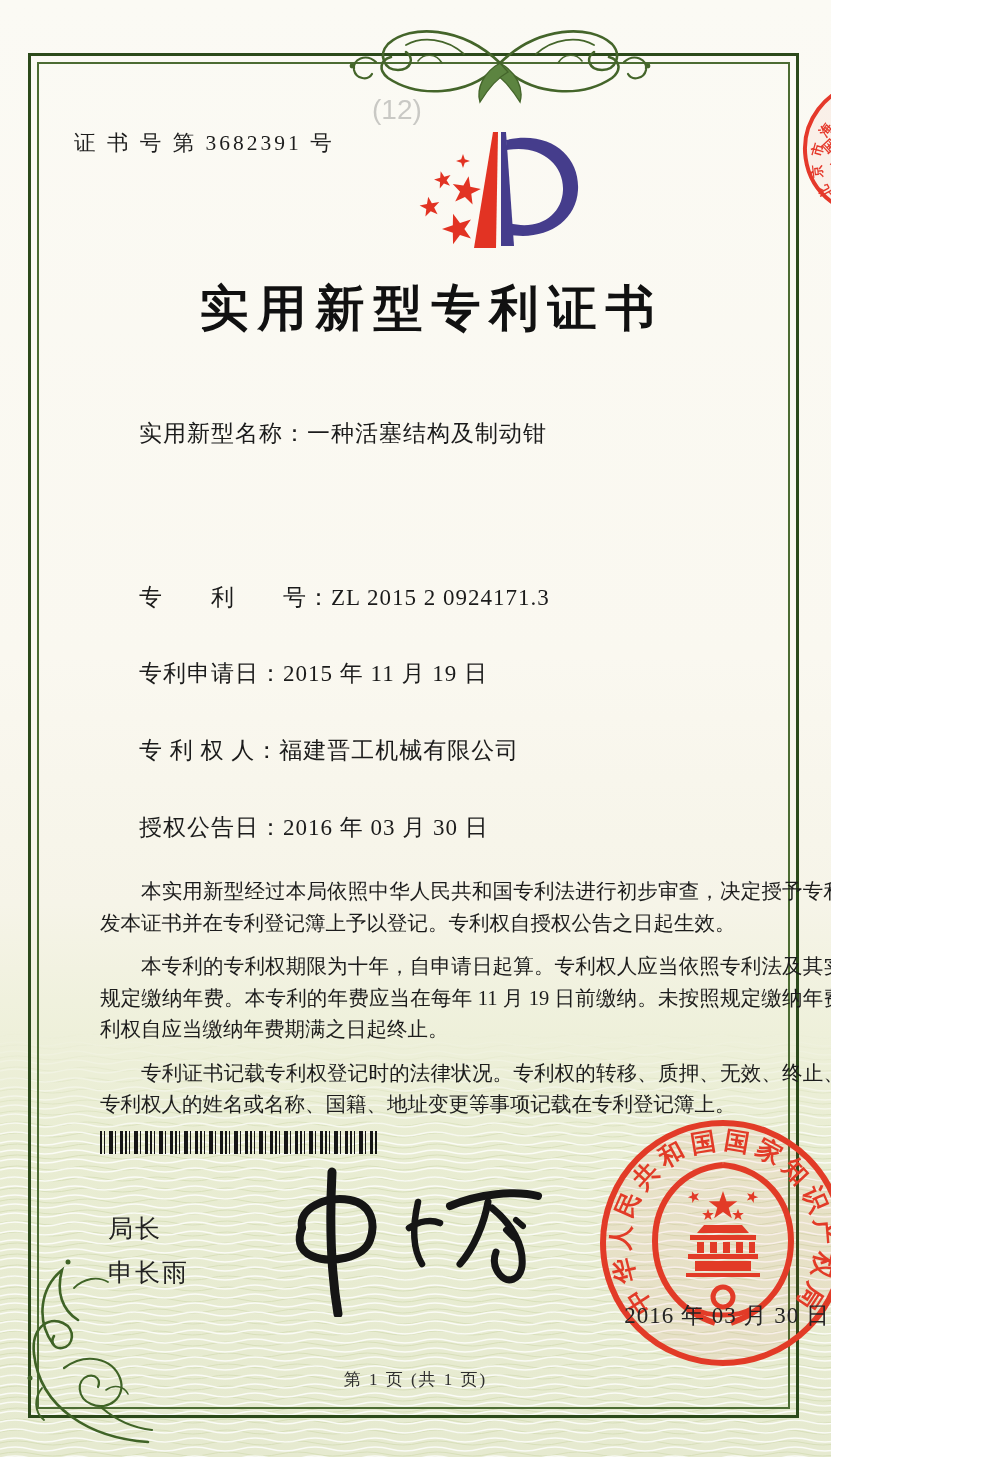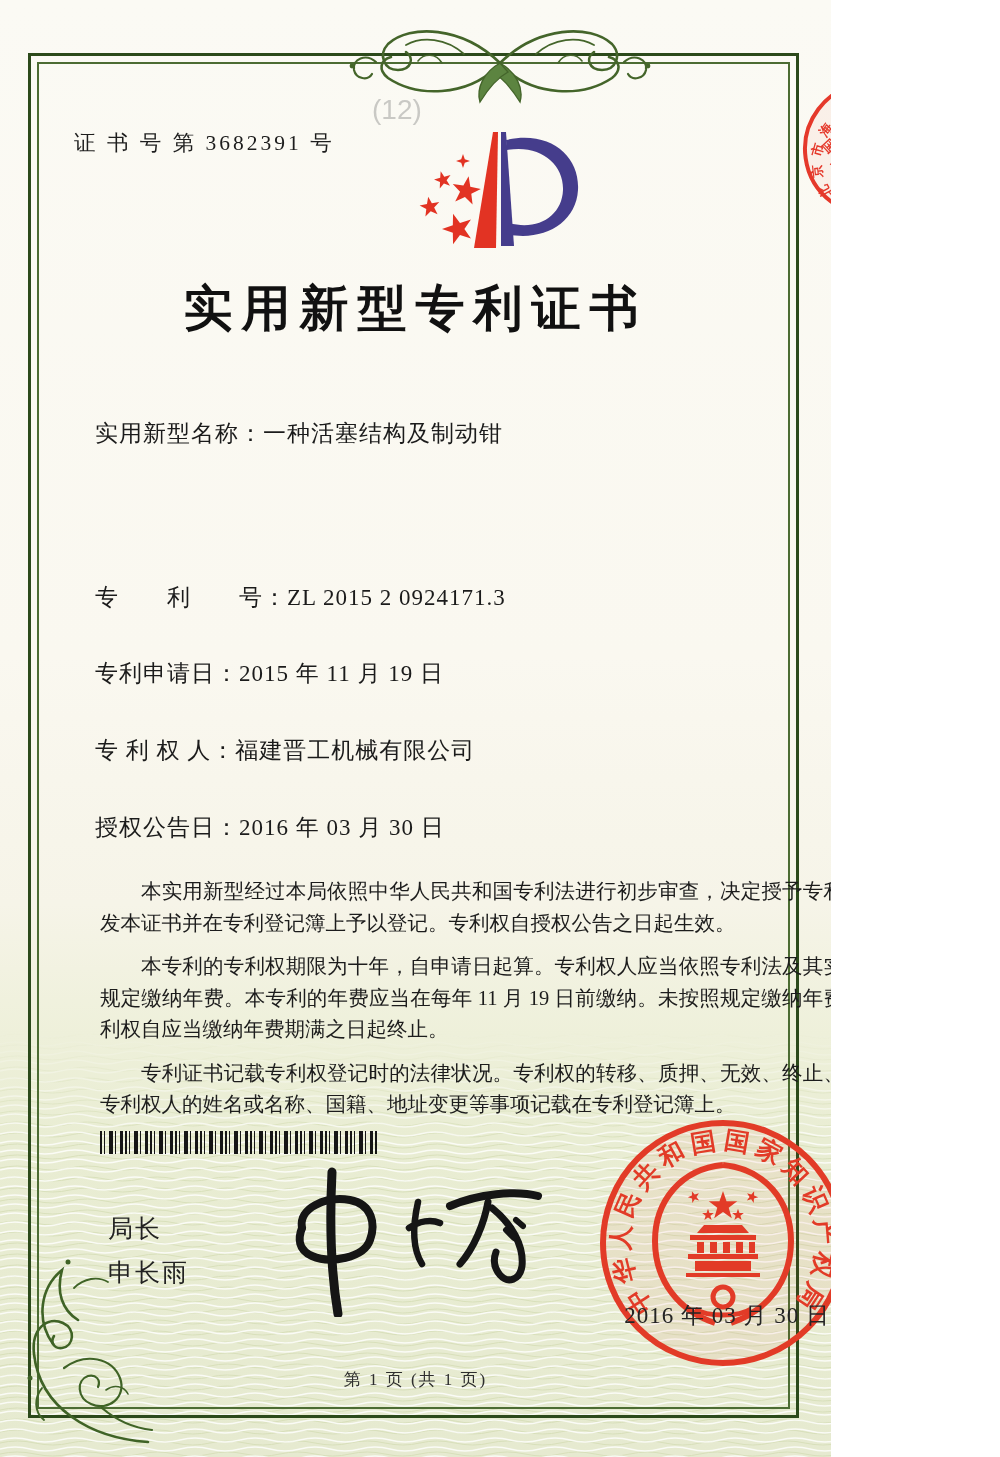--- a/index.html
+++ b/index.html
@@ -6,25 +6,25 @@
   body{width:1000px;height:1457px;font-family:"Liberation Serif","DejaVu Serif",serif;}
   .page{position:relative;width:831px;height:1457px;overflow:hidden;
     background:linear-gradient(180deg,#fbfaf4 0%,#faf8f0 45%,#f6f4e8 62%,#eef0da 71%,#e9edd3 78%,#e6ead0 100%);}
   .waves{position:absolute;left:0;top:1030px;width:1000px;height:427px;}
   .frame-outer{position:absolute;left:28px;top:53px;right:32px;bottom:39px;border:3px solid #2c4a1b;}
   .frame-inner{position:absolute;left:37px;top:62px;right:41px;bottom:48px;border:2px solid #4c6c33;}
   .cert-no{position:absolute;left:74px;top:128px;font-size:21.5px;letter-spacing:3px;color:#1d1d1d;}
   .ghost{position:absolute;left:372px;top:94px;font-size:28px;color:rgba(120,120,120,.38);
     filter:blur(.6px);font-family:"Liberation Sans",sans-serif;}
   .logo{position:absolute;left:400px;top:128px;}
-  .title{position:absolute;left:0;top:276px;width:100%;margin:0;text-align:center;
+  .title{position:absolute;left:16px;top:276px;width:100%;margin:0;text-align:center;
     font-size:49px;font-weight:bold;letter-spacing:9px;color:#111;}
   .field-row{position:absolute;left:95px;font-size:23px;color:#1b1b1b;white-space:nowrap;}
   .fr1{top:418px;} .fr2{top:500px;} .fr3{top:582px;} .fr4{top:658px;} .fr5{top:735px;} .fr6{top:812px;}
-  .field-label{letter-spacing:1px;}
+  .field-label{letter-spacing:1px;margin-left:44px;}
   .field-value{letter-spacing:1px;}
   .body-text{position:absolute;left:88px;top:864px;width:830px;}
   .body-text p{margin:12px;font-size:20.5px;line-height:31.5px;text-indent:2em;
     text-align:justify;color:#1c1c1c;}
   .barcode{position:absolute;left:100px;top:1131px;width:278px;height:23px;
     background:repeating-linear-gradient(90deg,
       #161616 0 2px,transparent 2px 4px,
       #161616 4px 5px,transparent 5px 9px,
       #161616 9px 13px,transparent 13px 15px,
       #161616 15px 16px,transparent 16px 20px,

